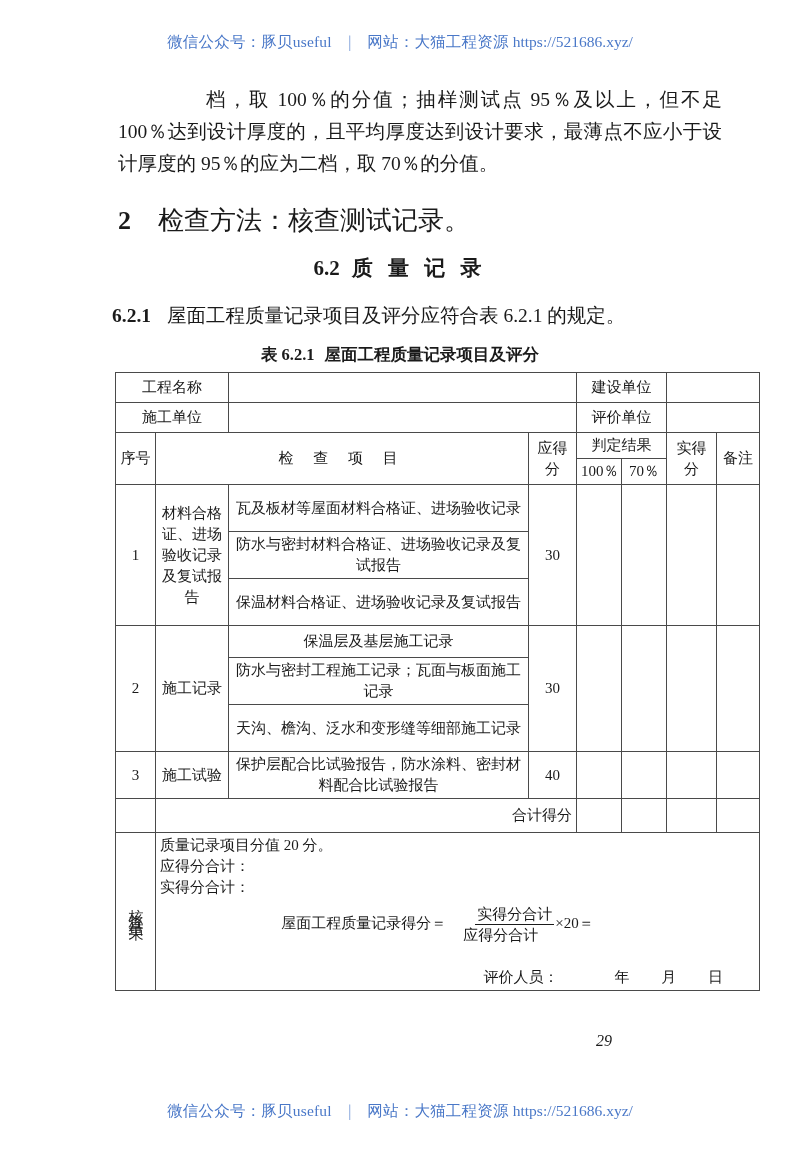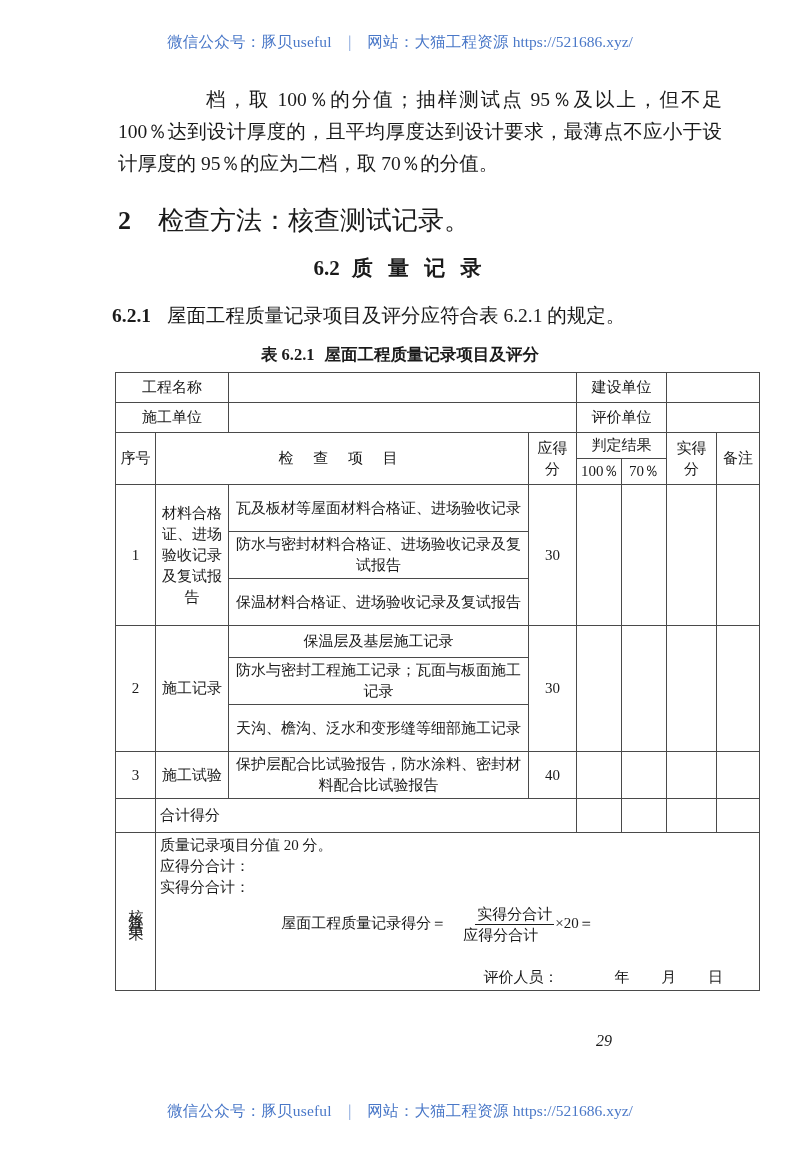--- a/index.html
+++ b/index.html
@@ -117,21 +117,21 @@
     table-layout: fixed;
   }
   table.grid td {
     border: 1px solid #4a4a4a;
     padding: 2px 4px;
     vertical-align: middle;
     line-height: 21px;
   }
   .c-label   { text-align: center; white-space: nowrap; }
   .c-center  { text-align: center; }
-  .c-left    { text-align: left; padding-left: 8px; }
+  .c-left    { text-align: right; padding-left: 8px; }
   .c-detail  { text-align: center; padding-left: 10px; line-height: 22px; }
   .blank     { }
 
   .hdr-idx   { width: 40px;  text-align: center; }
   .hdr-item  { text-align: center; letter-spacing: 8px; }
 
   td.vmid { vertical-align: middle; }
 
   .vert {
     writing-mode: vertical-rl;

